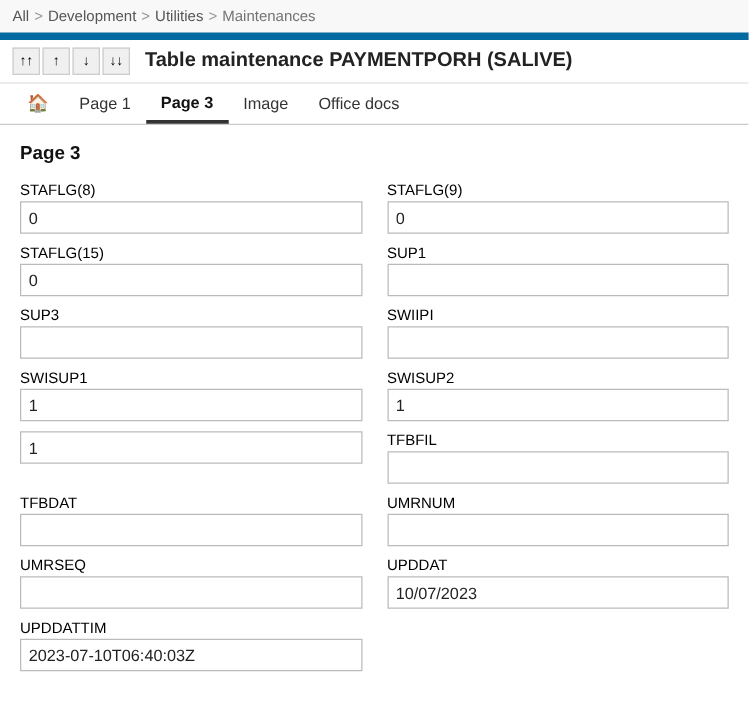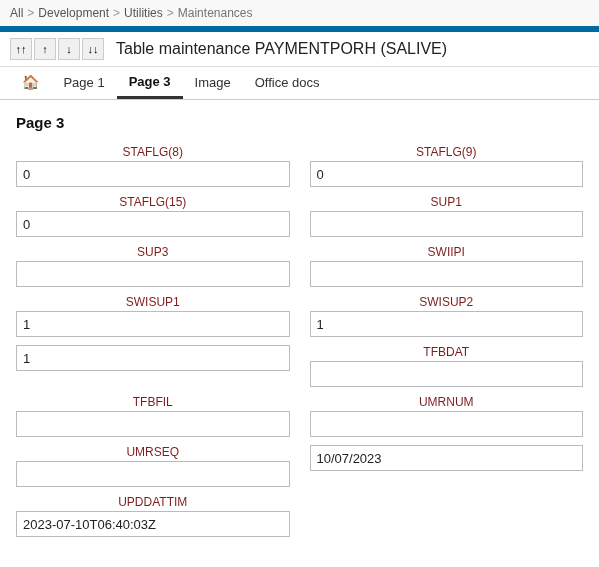--- a/index.html
+++ b/index.html
@@ -18,21 +18,21 @@
       display: flex; align-items: center; gap: 6px;
       padding: 6px 10px; border-bottom: 1px solid #ddd; background: #fff;
     }
     .toolbar-arrows { display: flex; gap: 2px; }
     .toolbar-arrows button {
       border: 1px solid #ccc; background: #f0f0f0; cursor: pointer;
       width: 22px; height: 22px; font-size: 11px; display: flex; align-items: center; justify-content: center;
       padding: 0;
     }
     .page-title-header {
-      font-size: 16px; font-weight: normal; margin-left: 6px;
+      font-size: 16px; font-weight: bold; margin-left: 6px;
     }
 
     .tabs {
       display: flex; align-items: center; gap: 0;
       padding: 0 10px; border-bottom: 1px solid #ccc; background: #fff;
     }
     .tab {
       padding: 7px 12px; cursor: pointer; font-size: 13px; color: #333;
       border-bottom: 2px solid transparent; text-decoration: none;
     }
@@ -48,21 +48,21 @@
       font-size: 15px; font-weight: bold; margin-bottom: 14px; color: #111;
     }
 
     .form-grid {
       display: grid; grid-template-columns: 1fr 1fr; gap: 8px 20px;
     }
     .form-field {
       display: flex; flex-direction: column; gap: 2px;
     }
     .form-field label {
-      font-size: 12px; color: #7f1d1d; font-weight: normal; text-align: center;
+      font-size: 12px; color: #000000; font-weight: normal;
     }
     .form-field input {
       border: 1px solid #bbb; padding: 3px 6px; font-size: 13px;
       height: 26px; background: #fff; color: #222; width: 100%;
       outline: none;
     }
   </style>
 </head>
 <body>
 
@@ -132,38 +132,39 @@
 
     <div class="form-field">
       <label>SWISUP2</label>
       <input type="text" value="1" style="">
     </div>
     <div class="form-field">
       <input type="text" value="1" style="">
     </div>
 
     <div class="form-field">
-      <label>TFBDAT</label>
+      <label>TFBFIL</label>
       <input type="text" value="" style="">
     </div>
     <div class="form-field">
-      <label>TFBFIL</label>
+      <label>TFBDAT</label>
       <input type="text" value="" style="">
     </div>
 
     <div class="form-field">
       <label>UMRNUM</label>
       <input type="text" value="" style="">
     </div>
     <div class="form-field">
       <label>UMRSEQ</label>
       <input type="text" value="" style="">
     </div>
 
     <div class="form-field">
+      <label>UPDDAT</label>
       <input type="text" value="10/07/2023" style="">
     </div>
     <div class="form-field">
       <label>UPDDATTIM</label>
       <input type="text" value="2023-07-10T06:40:03Z" style="">
     </div>
 
   </div>
 </div>
 

